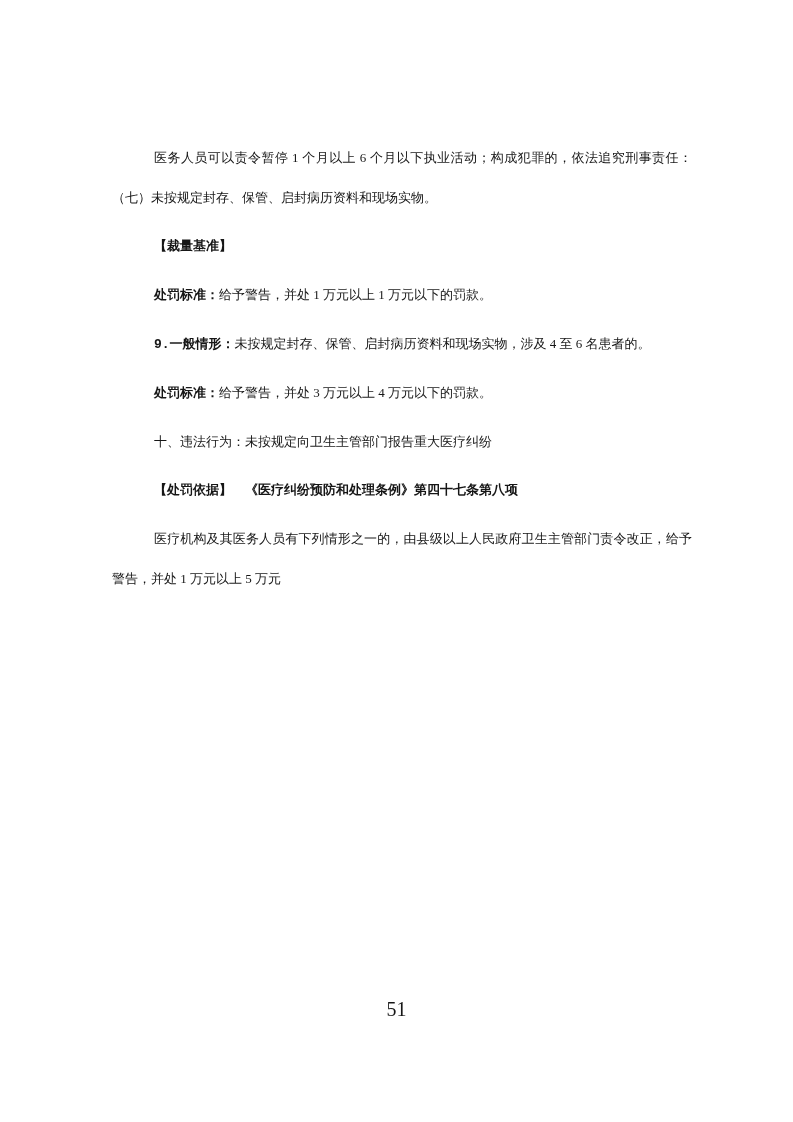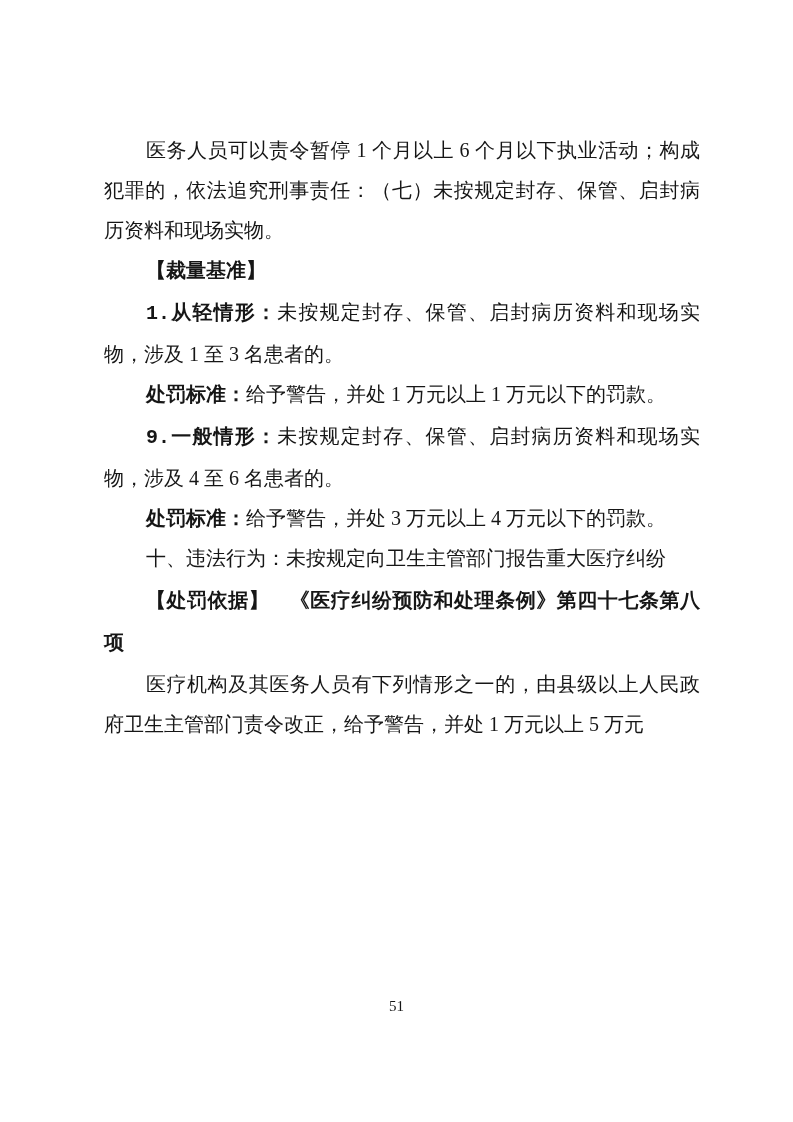--- a/index.html
+++ b/index.html
@@ -16,54 +16,53 @@
     color: #161616;
     font-family: "Liberation Serif", "DejaVu Serif", serif;
   }
   .text-body {
     position: absolute;
     left: 104px;
     top: 130px;
     width: 596px;
   }
   .text-body p {
-    margin: 0;
+    margin: 8px;
     padding: 0;
-    font-size: 20px;
+    font-size: 13px;
     line-height: 40px;
     text-align: justify;
     text-indent: 42px;
     word-break: break-all;
   }
   .b {
     font-weight: bold;
     font-family: Liberation Mono, monospace;
   }
   .kaiti {
     
-    font-family: Liberation Mono, monospace;
+    font-family: Liberation Serif, serif;
   }
   .page-number {
     position: absolute;
     top: 998px;
     left: 0;
     width: 100%;
     text-align: center;
-    font-size: 15px;
+    font-size: 20px;
     color: #161616;
   }
 </style>
 </head>
 <body>
 
 <div class="page">
   <div class="text-body">
       <p><span>医务人员可以责令暂停 1 个月以上 6 个月以下执业活动；构成犯罪的，依法追究刑事责任：（七）未按规定封存、保管、启封病历资料和现场实物。</span></p>
       <p><span class="b">【裁量基准】</span></p>
-      <p><span class="b">1.从轻情形：</span><span>未按规定封存、保管、启封病历资料和现场实物，涉及 1 至 3 名患者的。</span></p>
       <p><span class="b">处罚标准：</span><span>给予警告，并处 1 万元以上 1 万元以下的罚款。</span></p>
       <p><span class="b">9.一般情形：</span><span>未按规定封存、保管、启封病历资料和现场实物，涉及 4 至 6 名患者的。</span></p>
       <p><span class="b">处罚标准：</span><span>给予警告，并处 3 万元以上 4 万元以下的罚款。</span></p>
       <p class="kaiti"><span class="kaiti">十、违法行为：未按规定向卫生主管部门报告重大医疗纠纷</span></p>
       <p><span class="b">【处罚依据】　《医疗纠纷预防和处理条例》第四十七条第八项</span></p>
       <p><span>医疗机构及其医务人员有下列情形之一的，由县级以上人民政府卫生主管部门责令改正，给予警告，并处 1 万元以上 5 万元</span></p>
     </div>
   <div class="page-number">51</div>
 </div>
 

